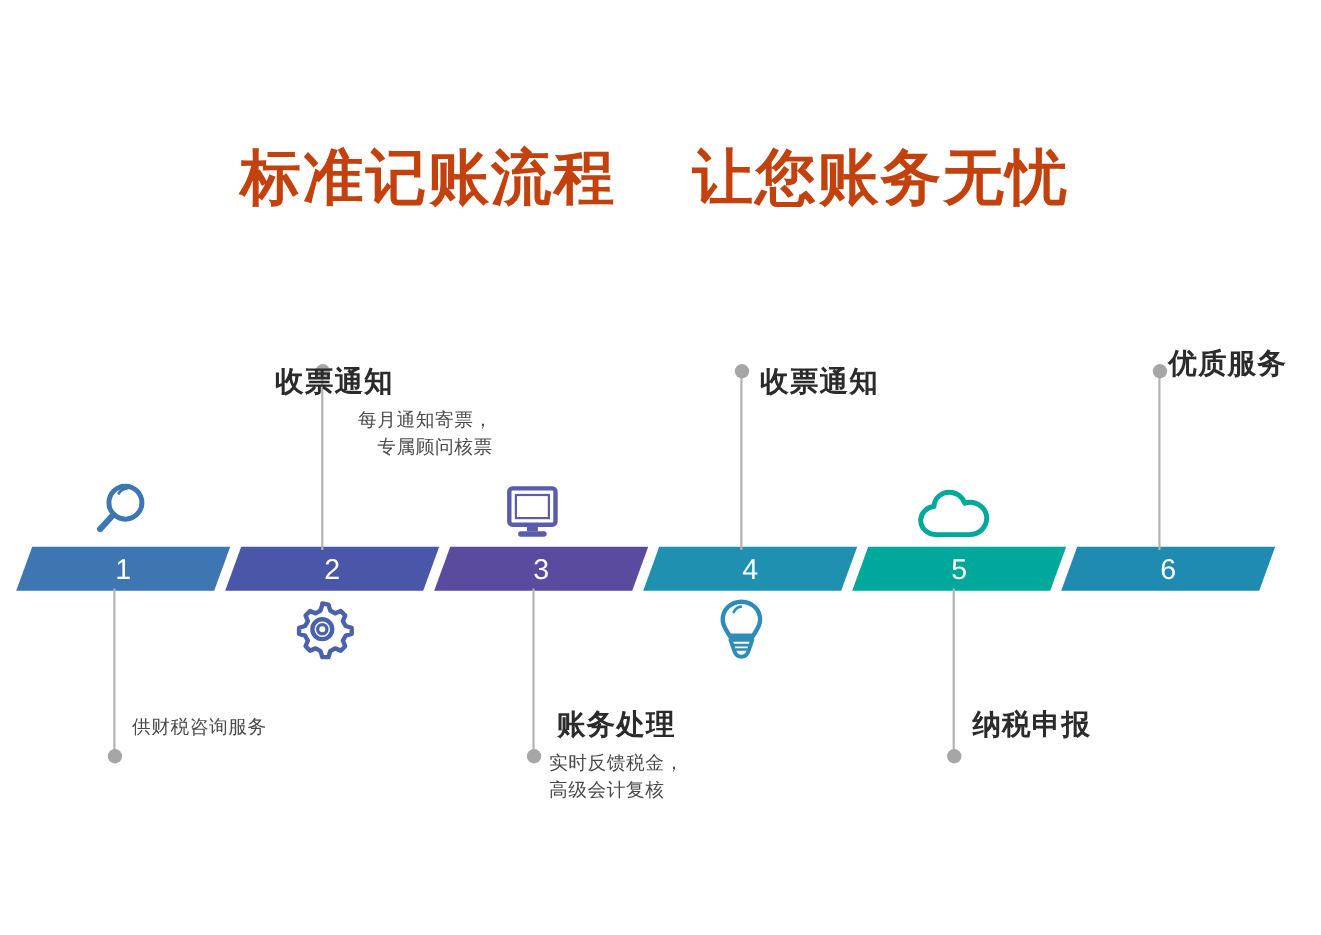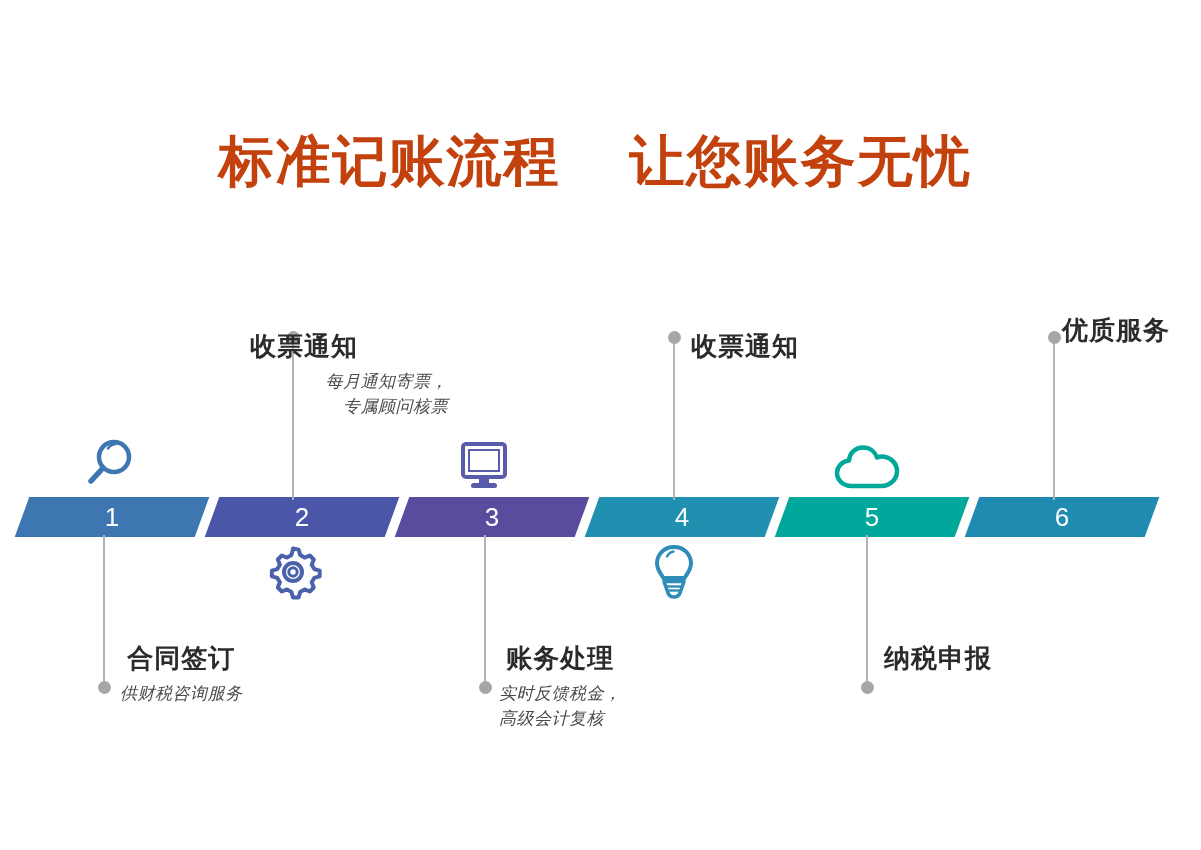--- a/index.html
+++ b/index.html
@@ -84,21 +84,20 @@
     line-height: 1.25;
     text-align: center;
   }
   .blk .d {
     font-size: 17px;
     color: #4a4a4a;
     line-height: 1.5;
     letter-spacing: 0.5px;
     white-space: pre-line;
     margin-top: 6px;
-    font-style: italic;
   }
   .blk.right-align { text-align: right; }
   .blk.left-align  { text-align: left;  }
 
   
   .icon {
     position: absolute;
   }
   .icon svg { display: block; }
 </style>
@@ -189,21 +188,20 @@
 <div class="icon" style="left:833px; top:444px;">
   <svg width="68" height="48" viewBox="0 0 68 48">
     <path d="M18.5 42 C10 42 4 36 4 29 C4 22.5 9.5 17 16 16.5
              C16.5 9 22.5 3.5 30 3.5 C36.5 3.5 42 7.5 44 13.5
              C45.5 12.8 47 12.5 48.5 12.5 C57 12.5 64 19 64 27
              C64 35.5 57 42 48.5 42 Z" fill="none" stroke="#00a79b" stroke-width="4.5" stroke-linejoin="round"></path>
   </svg>
 </div>
 
 <div class="blk left-align" style="left:120px; top:642px;">
-  <div class="h">合同签订</div>
   <div class="d">供财税咨询服务</div>
 </div>
 
 <div class="blk right-align" style="left:160px; top:330px; width:288px;">
   <div class="h">收票通知</div>
   <div class="d">每月通知寄票，
 专属顾问核票</div>
 </div>
 
 <div class="blk left-align" style="left:499px; top:642px;">

